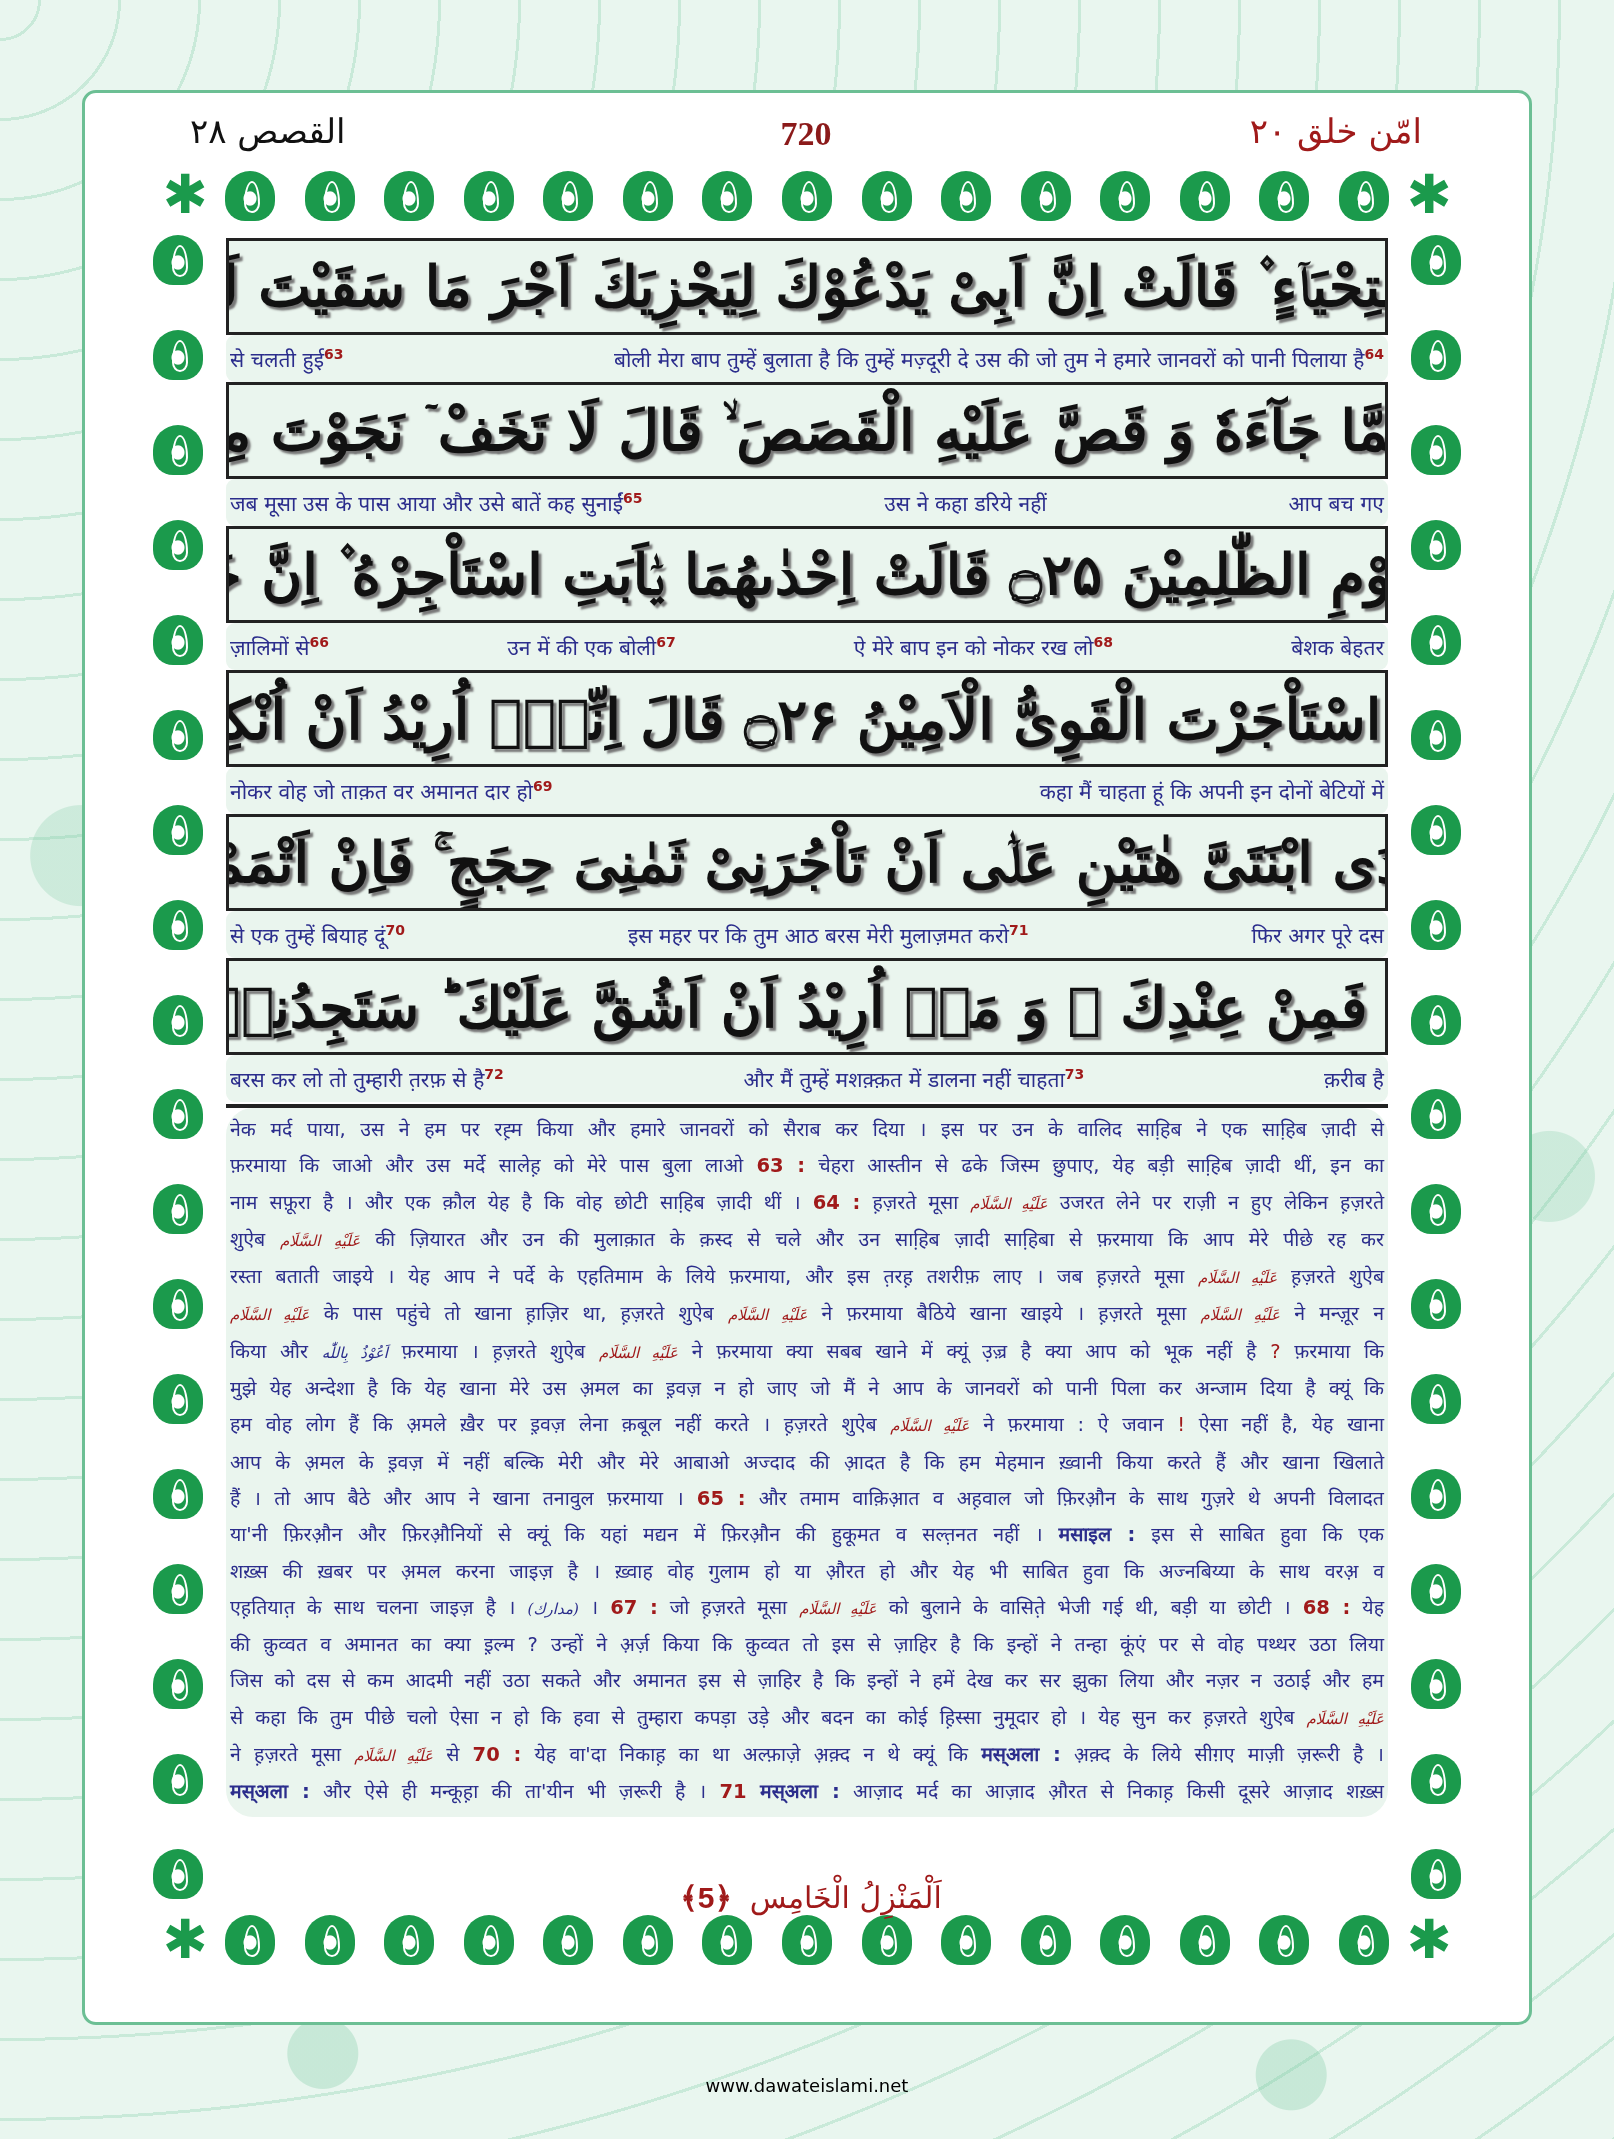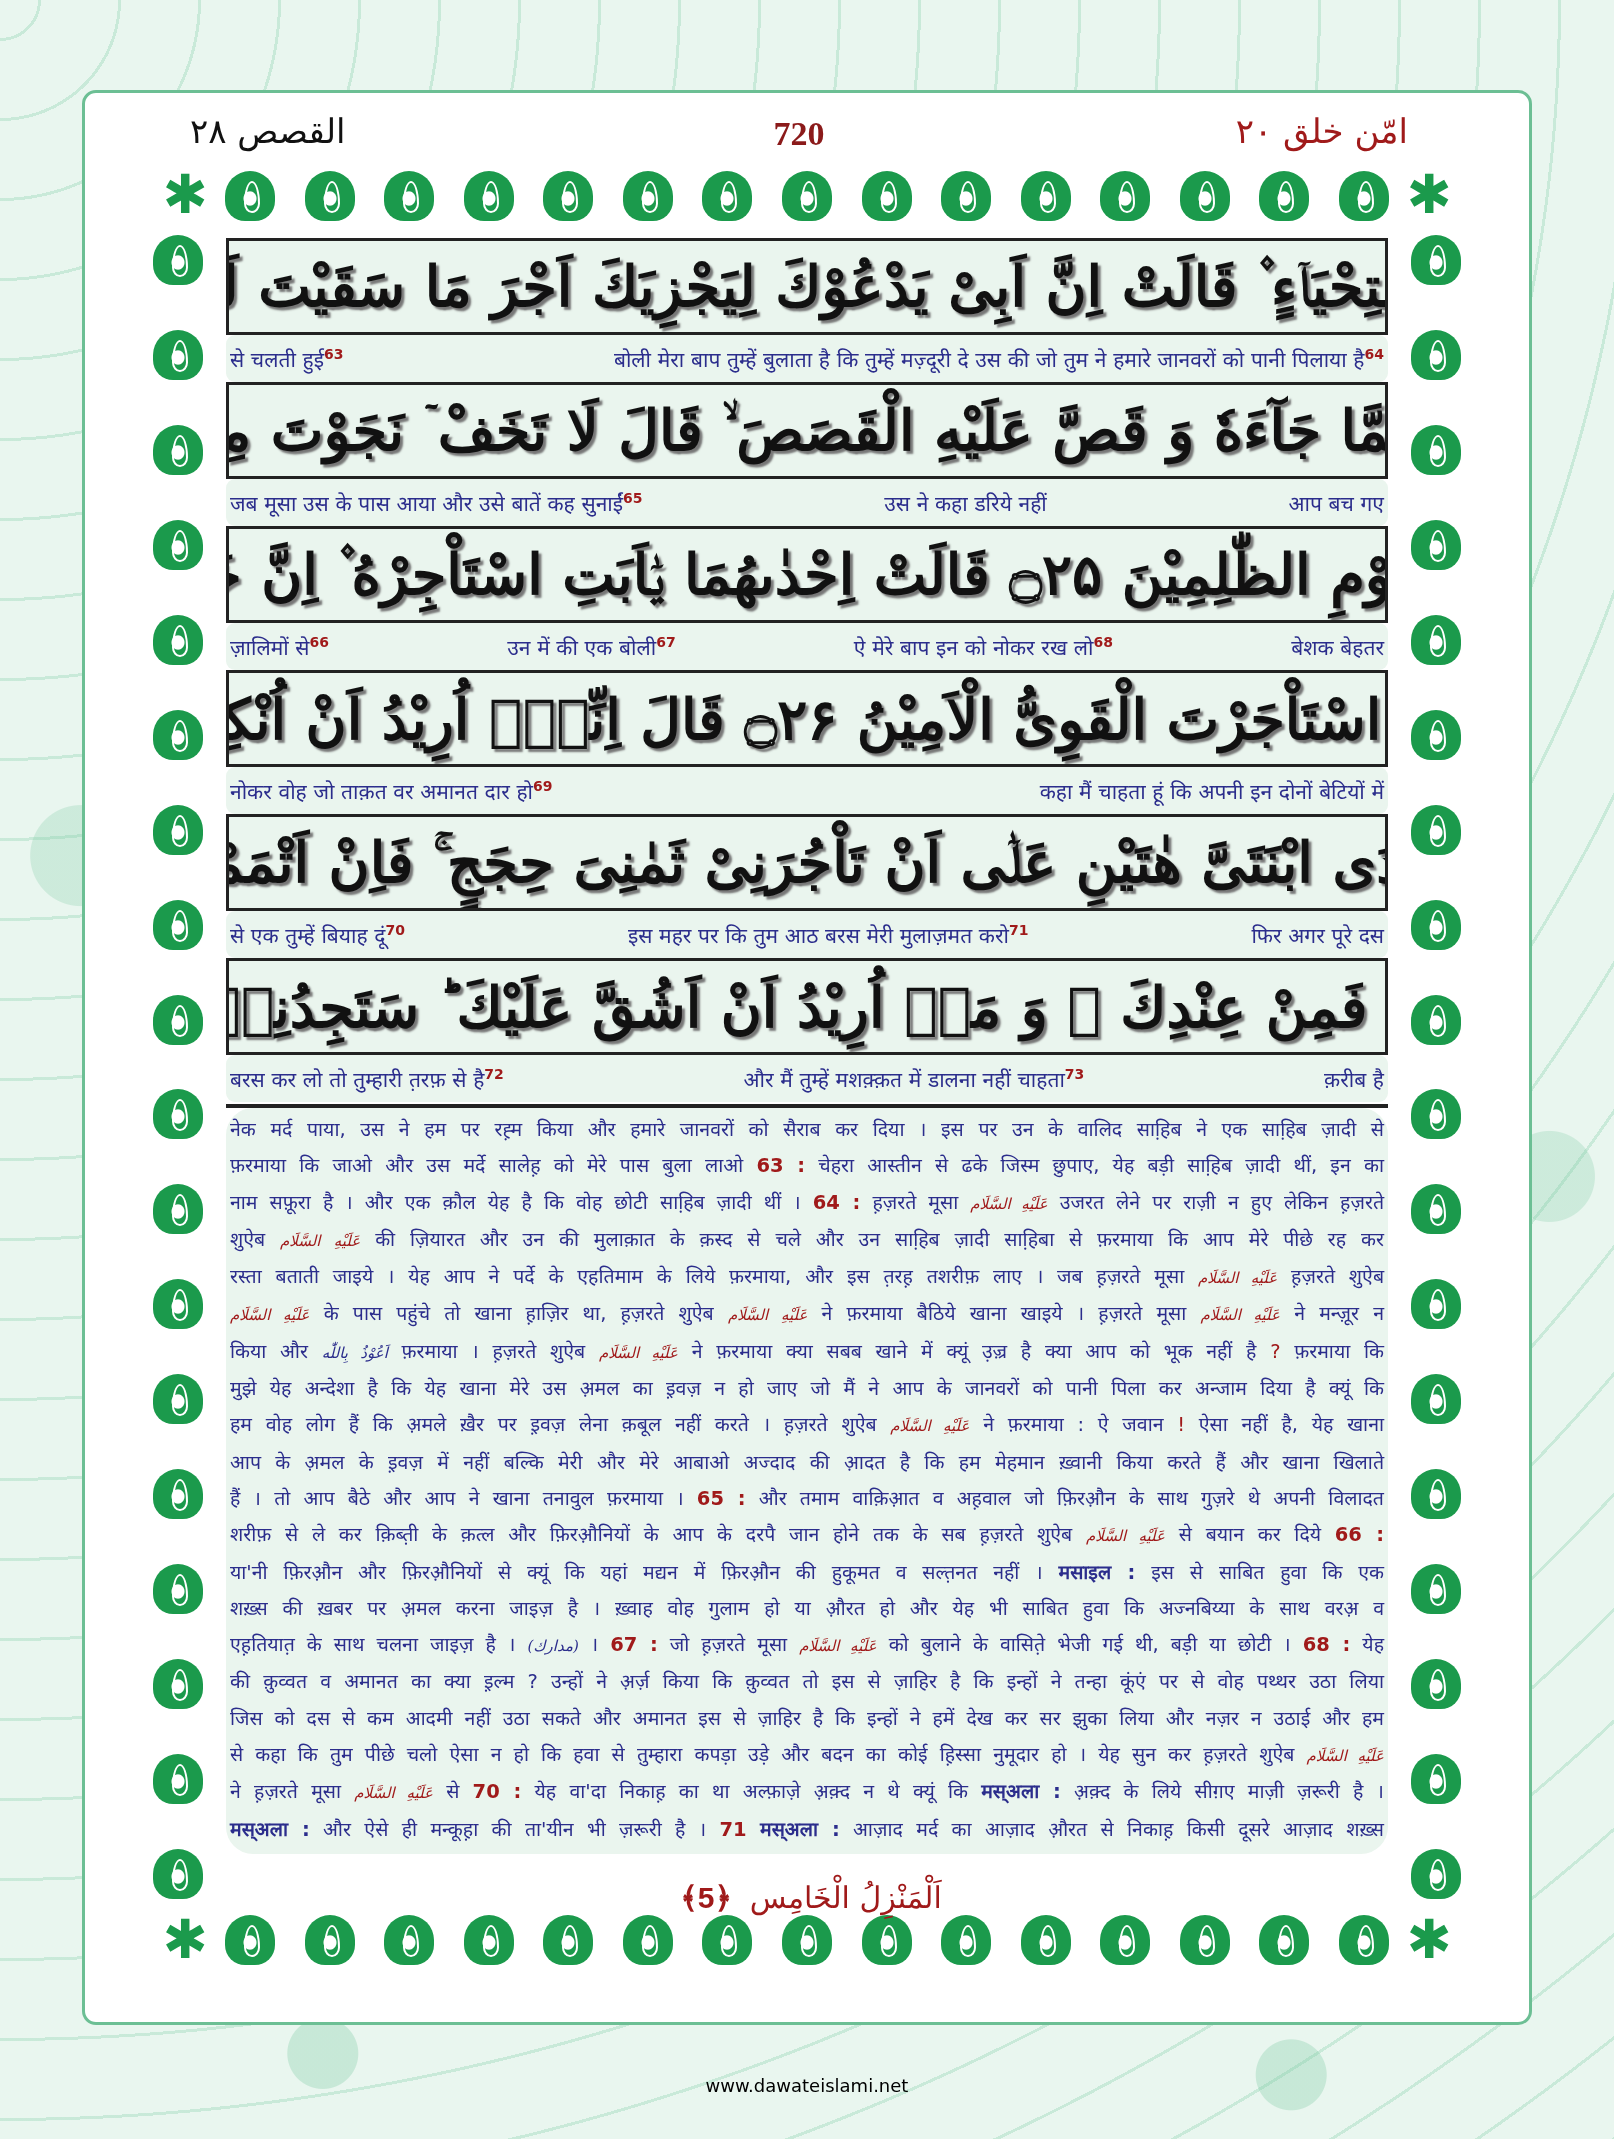--- a/index.html
+++ b/index.html
@@ -20,21 +20,21 @@
   .page {
     position: absolute;
     left: 82px; top: 90px;
     width: 1450px; height: 1935px;
     background: #ffffff;
     border: 3px solid #6cbf94;
     border-radius: 14px;
   }
   .header {
     position: absolute;
-    left: 0; right: 16px; top: 0; height: 80px; padding-left: 12px;
+    left: 0; right: 2px; top: 0; height: 80px; padding-left: 12px;
   }
   .surah-name {
     position: absolute; left: 105px; top: 18px;
     font-family: "DejaVu Serif", serif;
     font-size: 34px; color: #111; direction: rtl;
   }
   .page-number {
     position: absolute; left: 0; right: 0; top: 22px;
     text-align: center;
     font-family: "Liberation Serif", serif;
@@ -259,21 +259,20 @@
       <span class="line"><span>फ़रमाया कि जाओ और उस मर्दे सालेह़ को मेरे पास बुला लाओ </span><span class="num">63 :</span><span> चेहरा आस्तीन से ढके जिस्म छुपाए, येह बड़ी साहि़ब ज़ादी थीं, इन का</span></span>
       <span class="line"><span>नाम सफ़ूरा है । और एक क़ौल येह है कि वोह छोटी साहि़ब ज़ादी थीं । </span><span class="num">64 :</span><span> ह़ज़रते मूसा </span><span class="honor">عَلَیْهِ السَّلَام</span><span> उजरत लेने पर राज़ी न हुए लेकिन ह़ज़रते</span></span>
       <span class="line"><span>शुऐब </span><span class="honor">عَلَیْهِ السَّلَام</span><span> की ज़ियारत और उन की मुलाक़ात के क़स्द से चले और उन साहि़ब ज़ादी साहि़बा से फ़रमाया कि आप मेरे पीछे रह कर</span></span>
       <span class="line"><span>रस्ता बताती जाइये । येह आप ने पर्दे के एहतिमाम के लिये फ़रमाया, और इस त़रह़ तशरीफ़ लाए । जब ह़ज़रते मूसा </span><span class="honor">عَلَیْهِ السَّلَام</span><span> ह़ज़रते शुऐब</span></span>
       <span class="line"><span class="honor">عَلَیْهِ السَّلَام</span><span> के पास पहुंचे तो खाना ह़ाज़िर था, ह़ज़रते शुऐब </span><span class="honor">عَلَیْهِ السَّلَام</span><span> ने फ़रमाया बैठिये खाना खाइये । ह़ज़रते मूसा </span><span class="honor">عَلَیْهِ السَّلَام</span><span> ने मन्ज़ूर न</span></span>
       <span class="line"><span>किया और </span><span class="honor" style="color: rgb(43, 45, 140);">اَعُوْذُ بِاللّٰه</span><span> फ़रमाया । ह़ज़रते शुऐब </span><span class="honor">عَلَیْهِ السَّلَام</span><span> ने फ़रमाया क्या सबब खाने में क्यूं उ़ज़्र है क्या आप को भूक नहीं है </span><span class="q">?</span><span> फ़रमाया कि</span></span>
       <span class="line"><span>मुझे येह अन्देशा है कि येह खाना मेरे उस अ़मल का इ़वज़ न हो जाए जो मैं ने आप के जानवरों को पानी पिला कर अन्जाम दिया है क्यूं कि</span></span>
       <span class="line"><span>हम वोह लोग हैं कि अ़मले ख़ैर पर इ़वज़ लेना क़बूल नहीं करते । ह़ज़रते शुऐब </span><span class="honor">عَلَیْهِ السَّلَام</span><span> ने फ़रमाया : ऐ जवान </span><span class="q">!</span><span> ऐसा नहीं है, येह खाना</span></span>
       <span class="line"><span>आप के अ़मल के इ़वज़ में नहीं बल्कि मेरी और मेरे आबाओ अज्दाद की आ़दत है कि हम मेहमान ख़्वानी किया करते हैं और खाना खिलाते</span></span>
       <span class="line"><span>हैं । तो आप बैठे और आप ने खाना तनावुल फ़रमाया । </span><span class="num">65 :</span><span> और तमाम वाक़िआ़त व अह़वाल जो फ़िरऔ़न के साथ गुज़रे थे अपनी विलादत</span></span>
-      <span class="line"><span>शरीफ़ से ले कर क़िब्त़ी के क़त्ल और फ़िरऔ़नियों के आप के दरपै जान होने तक के सब ह़ज़रते शुऐब </span><span class="honor">عَلَیْهِ السَّلَام</span><span> से बयान कर दिये </span><span class="num">66 :</span></span>
       <span class="line"><span>या'नी फ़िरऔ़न और फ़िरऔ़नियों से क्यूं कि यहां मद्यन में फ़िरऔ़न की हुकूमत व सल्त़नत नहीं । </span><span class="bold">मसाइल :</span><span> इस से साबित हुवा कि एक</span></span>
       <span class="line"><span>शख़्स की ख़बर पर अ़मल करना जाइज़ है । ख़्वाह वोह गुलाम हो या औ़रत हो और येह भी साबित हुवा कि अज्नबिय्या के साथ वरअ़ व</span></span>
       <span class="line"><span>एह़तियात़ के साथ चलना जाइज़ है । </span><span class="honor" style="color: rgb(43, 45, 140);">(مدارك)</span><span> । </span><span class="num">67 :</span><span> जो ह़ज़रते मूसा </span><span class="honor">عَلَیْهِ السَّلَام</span><span> को बुलाने के वासित़े भेजी गई थी, बड़ी या छोटी । </span><span class="num">68 :</span><span> येह</span></span>
       <span class="line"><span>की क़ुव्वत व अमानत का क्या इ़ल्म ? उन्हों ने अ़र्ज़ किया कि क़ुव्वत तो इस से ज़ाहिर है कि इन्हों ने तन्हा कूंएं पर से वोह पथ्थर उठा लिया</span></span>
       <span class="line"><span>जिस को दस से कम आदमी नहीं उठा सकते और अमानत इस से ज़ाहिर है कि इन्हों ने हमें देख कर सर झुका लिया और नज़र न उठाई और हम</span></span>
       <span class="line"><span>से कहा कि तुम पीछे चलो ऐसा न हो कि हवा से तुम्हारा कपड़ा उड़े और बदन का कोई ह़िस्सा नुमूदार हो । येह सुन कर ह़ज़रते शुऐब </span><span class="honor">عَلَیْهِ السَّلَام</span></span>
       <span class="line"><span>ने ह़ज़रते मूसा </span><span class="honor">عَلَیْهِ السَّلَام</span><span> से </span><span class="num">70 :</span><span> येह वा'दा निकाह़ का था अल्फ़ाज़े अ़क़्द न थे क्यूं कि </span><span class="bold">मस्अला :</span><span> अ़क़्द के लिये सीग़ए माज़ी ज़रूरी है ।</span></span>
       <span class="line"><span class="bold">मस्अला :</span><span> और ऐसे ही मन्कूह़ा की ता'यीन भी ज़रूरी है । </span><span class="num">71</span><span> </span><span class="bold">मस्अला :</span><span> आज़ाद मर्द का आज़ाद औ़रत से निकाह़ किसी दूसरे आज़ाद शख़्स</span></span>
     </div>
 </div>

